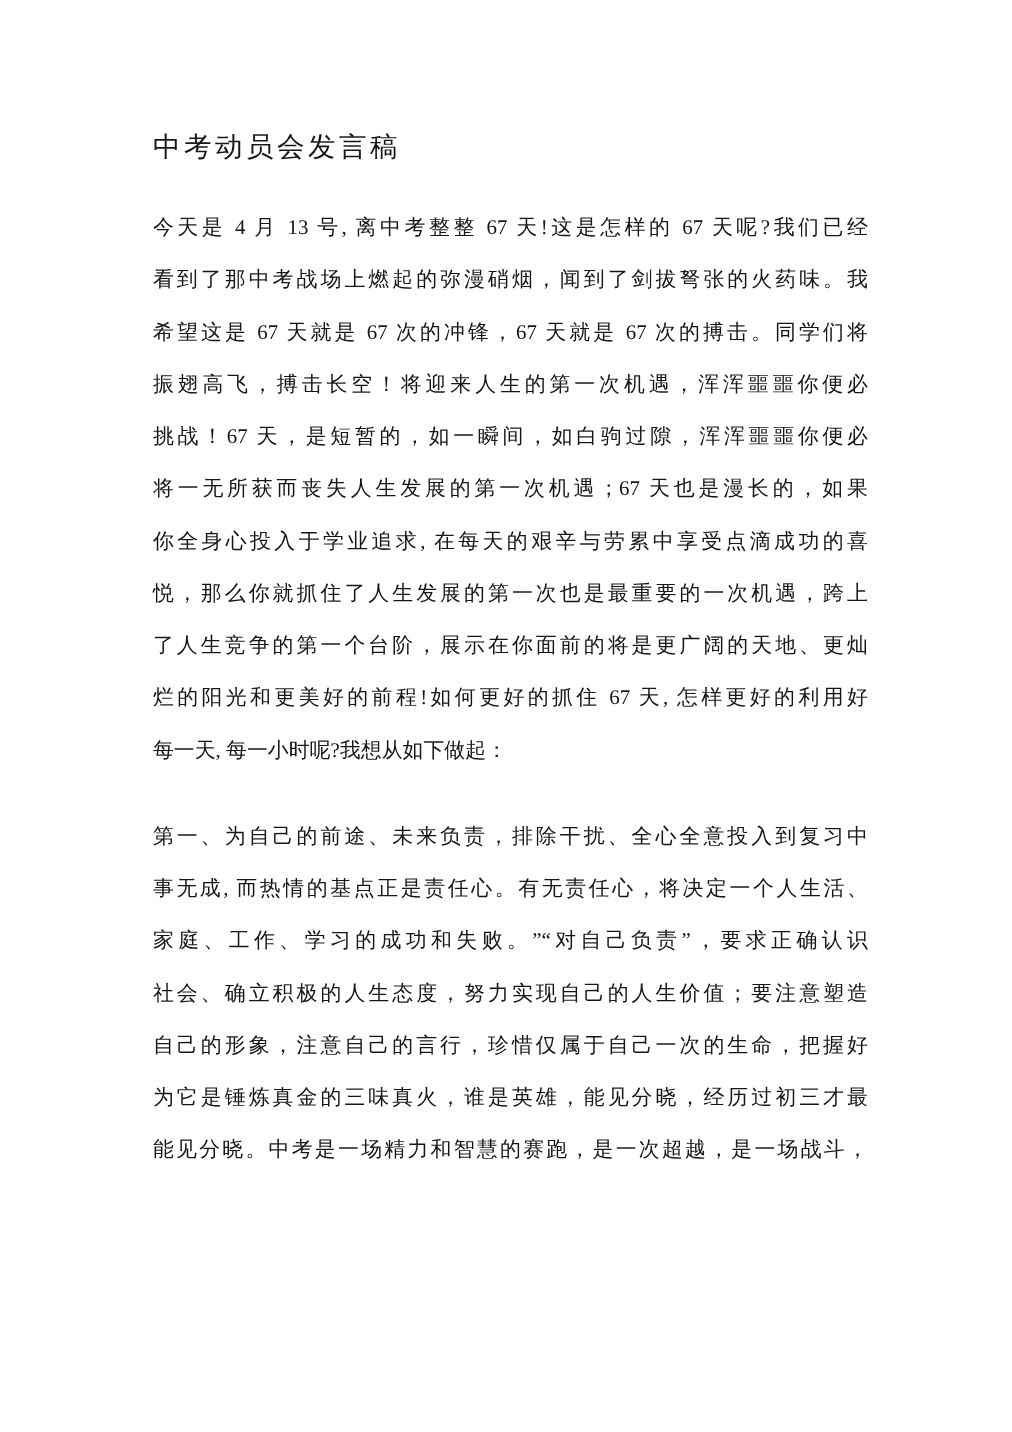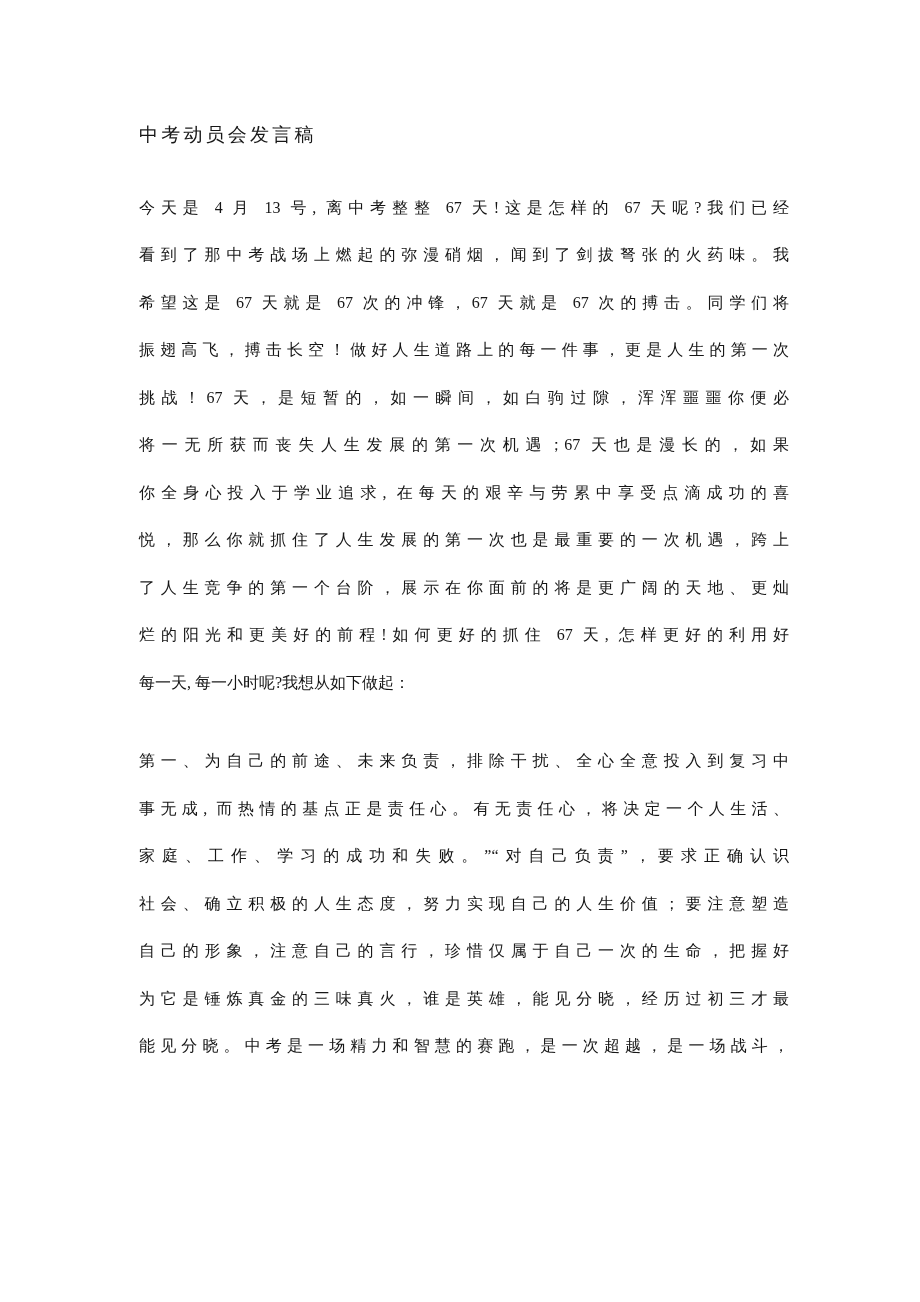--- a/index.html
+++ b/index.html
@@ -15,33 +15,33 @@
   }
   .page {
     position: relative;
     width: 920px;
     height: 1302px;
     background: #ffffff;
   }
   .doc-title {
     margin: 111px 0 0 139px;
     width: 650px;
-    font-size: 19px;
+    font-size: 25px;
     font-weight: normal;
     line-height: 47.5px;
     letter-spacing: 3.2px;
   }
   .doc-body {
     margin-left: 139px;
     width: 650px;
   }
   .paragraph { margin-top: 31px; }
   .doc-body > div.paragraph:first-of-type { margin-top: 25px; }
   .line {
-    font-size: 16px;
+    font-size: 19px;
     line-height: 47.5px;
     text-align: justify;
     text-align-last: justify;
     text-justify: inter-character;
     white-space: normal;
   }
   .line.paragraph-end {
     text-align-last: left;
   }
 </style>
@@ -51,21 +51,21 @@
 <div class="page">
   <h1 class="doc-title">中考动员会发言稿</h1>
 
   <div class="doc-body">
 
   <div class="paragraph">
 
       <div class="line">今天是 4 月 13 号, 离中考整整 67 天!这是怎样的 67 天呢?我们已经</div>
         <div class="line">看到了那中考战场上燃起的弥漫硝烟，闻到了剑拔弩张的火药味。我</div>
         <div class="line">希望这是 67 天就是 67 次的冲锋，67 天就是 67 次的搏击。同学们将</div>
-        <div class="line">振翅高飞，搏击长空！做好人生道路上的每一件事，更是人生的第一次</div>
+        <div class="line">振翅高飞，搏击长空！将迎来人生的第一次机遇，浑浑噩噩你便必</div>
         <div class="line">挑战！67 天，是短暂的，如一瞬间，如白驹过隙，浑浑噩噩你便必</div>
         <div class="line">将一无所获而丧失人生发展的第一次机遇；67 天也是漫长的，如果</div>
         <div class="line">你全身心投入于学业追求, 在每天的艰辛与劳累中享受点滴成功的喜</div>
         <div class="line">悦，那么你就抓住了人生发展的第一次也是最重要的一次机遇，跨上</div>
         <div class="line">了人生竞争的第一个台阶，展示在你面前的将是更广阔的天地、更灿</div>
         <div class="line">烂的阳光和更美好的前程!如何更好的抓住 67 天, 怎样更好的利用好</div>
         <div class="line paragraph-end">每一天, 每一小时呢?我想从如下做起：</div>
       </div>
       <div class="paragraph">
 

